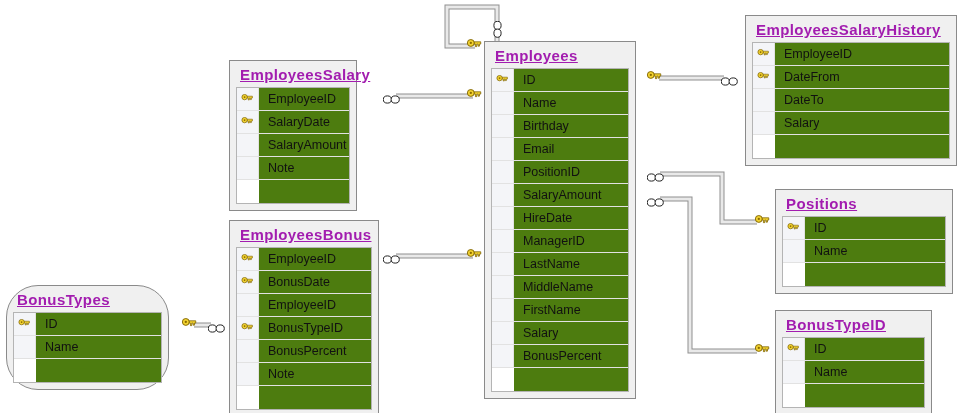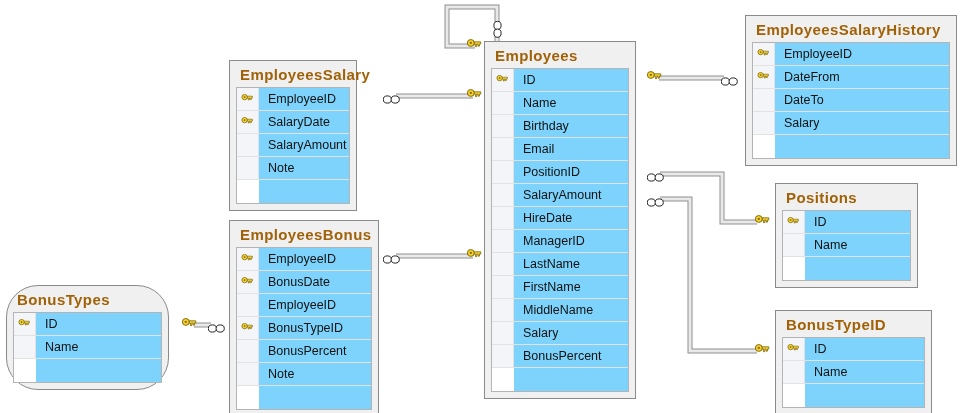--- a/index.html
+++ b/index.html
@@ -40,38 +40,39 @@
     position: absolute;
     box-sizing: border-box;
     background: #f0f0f0;
     border: 1px solid #8a8a8a;
     box-shadow: 0 0 0 0 transparent;
     padding: 4px 6px 6px 6px;
   }
   .table-title {
     font-size: 15px;
     font-weight: bold;
-    color: #a16207;
+    color: #a21caf;
     line-height: 19px;
     letter-spacing: 0.4px;
     padding-left: 4px;
     white-space: nowrap;
     margin-bottom: 3px;
+    text-decoration: underline;
   }
   .grid {
     background: #ffffff;
     border: 1px solid #b4b4b4;
     border-bottom: 1px solid #b4b4b4;
   }
   .row {
     display: flex;
     align-items: center;
     height: 22px;
     border-bottom: 1px solid #e2e2e2;
-    background: #7dd3fc;
+    background: #4d7c0f;
   }
   .row.filler { height: 23px; border-bottom: none; }
   .gutter {
     width: 22px;
     min-width: 22px;
     height: 100%;
     box-sizing: border-box;
     background: #f4f5f8;
     border-right: 1px solid #e2e2e2;
     display: flex;
@@ -163,25 +164,25 @@
           <div class="row">
             <div class="gutter"></div>
             <div class="col-name">ManagerID</div>
           </div>
           <div class="row">
             <div class="gutter"></div>
             <div class="col-name">LastName</div>
           </div>
           <div class="row">
             <div class="gutter"></div>
+            <div class="col-name">MiddleName</div>
+          </div>
+          <div class="row">
+            <div class="gutter"></div>
             <div class="col-name">FirstName</div>
-          </div>
-          <div class="row">
-            <div class="gutter"></div>
-            <div class="col-name">MiddleName</div>
           </div>
           <div class="row">
             <div class="gutter"></div>
             <div class="col-name">Salary</div>
           </div>
           <div class="row">
             <div class="gutter"></div>
             <div class="col-name">BonusPercent</div>
           </div>
           <div class="row filler">
@@ -322,21 +323,21 @@
           <div class="row">
             <div class="gutter"></div>
             <div class="col-name">Salary</div>
           </div>
           <div class="row filler">
             <div class="gutter"></div>
             <div class="col-name"></div>
           </div>
         </div>
       </div>
-      <div class="table-box" style="left: 775px; top: 183px; width: 143px;">
+      <div class="table-box" style="left: 775px; top: 189px; width: 178px;">
         <div class="table-title">Positions</div>
         <div class="grid">
           <div class="row">
             <div class="gutter">
               <svg width="13" height="11" viewBox="0 0 13 11" class="keyglyph">
                 <g>
                   <path d="M6.2 2.2 L11.4 2.2 L11.4 4.0 L10.4 4.0 L10.4 5.6 L9.3 5.6 L9.3 4.0 L8.3 4.0 L8.3 6.0 L7.2 6.0 L7.2 4.0 L6.2 4.0 Z" fill="#f2d230" stroke="#7a6000" stroke-width="0.6" stroke-linejoin="round"></path>
                   <circle cx="3.6" cy="3.1" r="2.7" fill="#f2d230" stroke="#7a6000" stroke-width="0.7"></circle>
                   <circle cx="3.6" cy="3.1" r="0.9" fill="#8a6b00"></circle>
                 </g>

